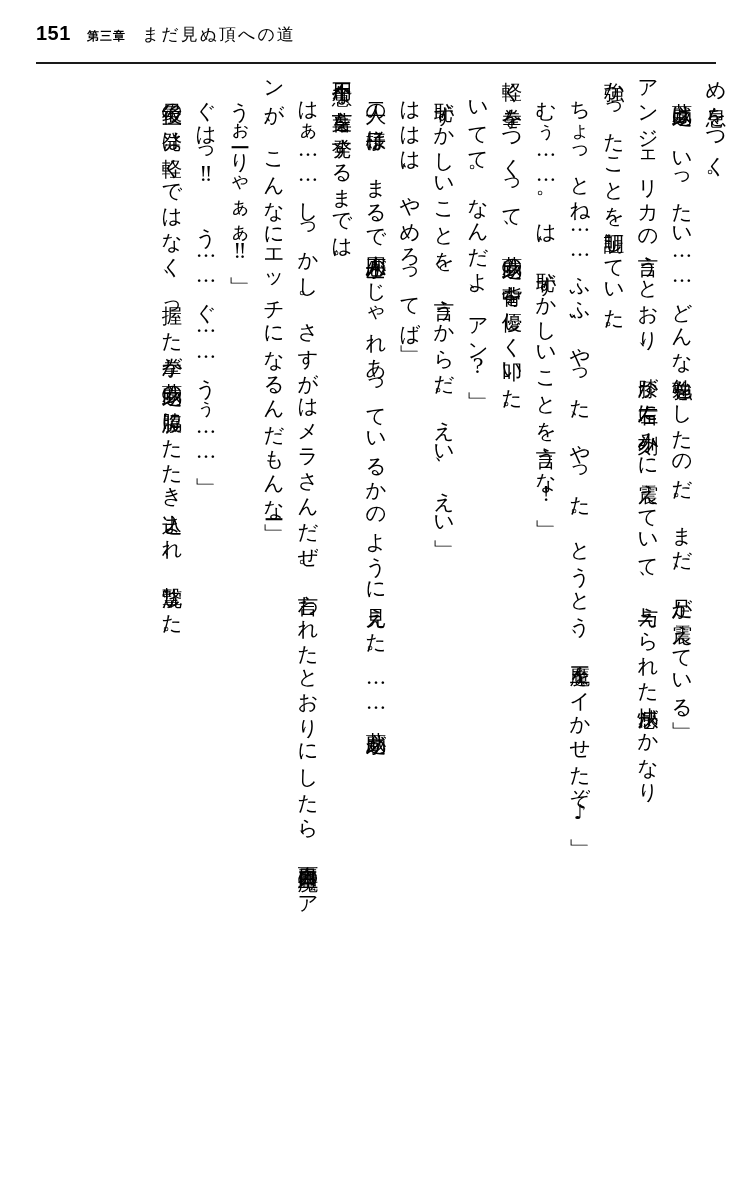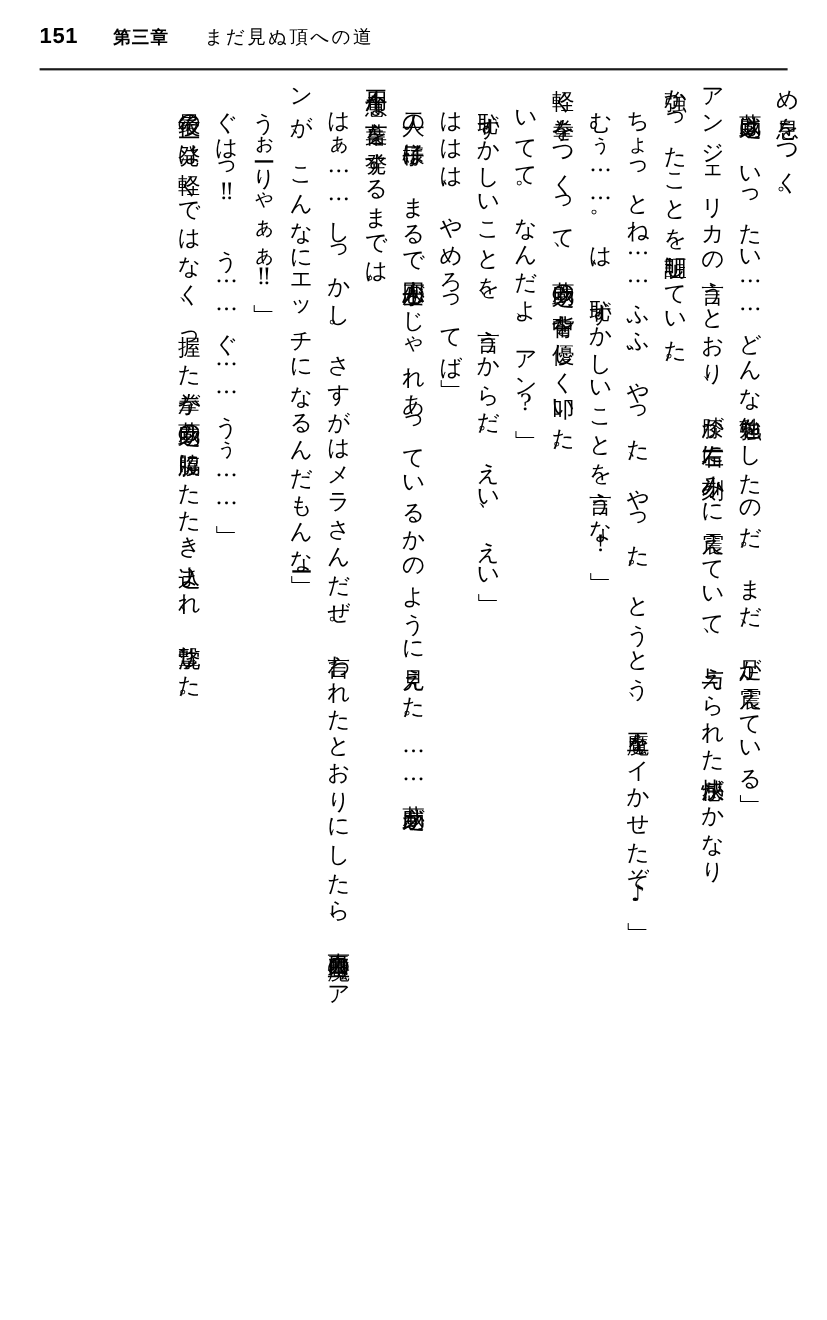--- a/index.html
+++ b/index.html
@@ -24,32 +24,32 @@
   }
   
   .header {
     position: absolute;
     top: 22px;
     left: 36px;
     right: 36px;
     height: 34px;
     display: flex;
     align-items: baseline;
-    gap: 32px;
+    gap: 16px;
     border-bottom: 2px solid #1a1a1a;
     padding-bottom: 6px;
   }
   .page-number {
     font-size: 20px;
     font-weight: bold;
     letter-spacing: 0.5px;
     font-family: "Liberation Sans", sans-serif;
   }
   .chapter-label {
-    font-size: 16px;
+    font-size: 12px;
     font-weight: bold;
     letter-spacing: 1px;
     font-family: Liberation Serif, serif;
   }
   .chapter-title {
     font-size: 17px;
     font-weight: normal;
     letter-spacing: 2px;
     font-family: "Liberation Sans", sans-serif;
   }

